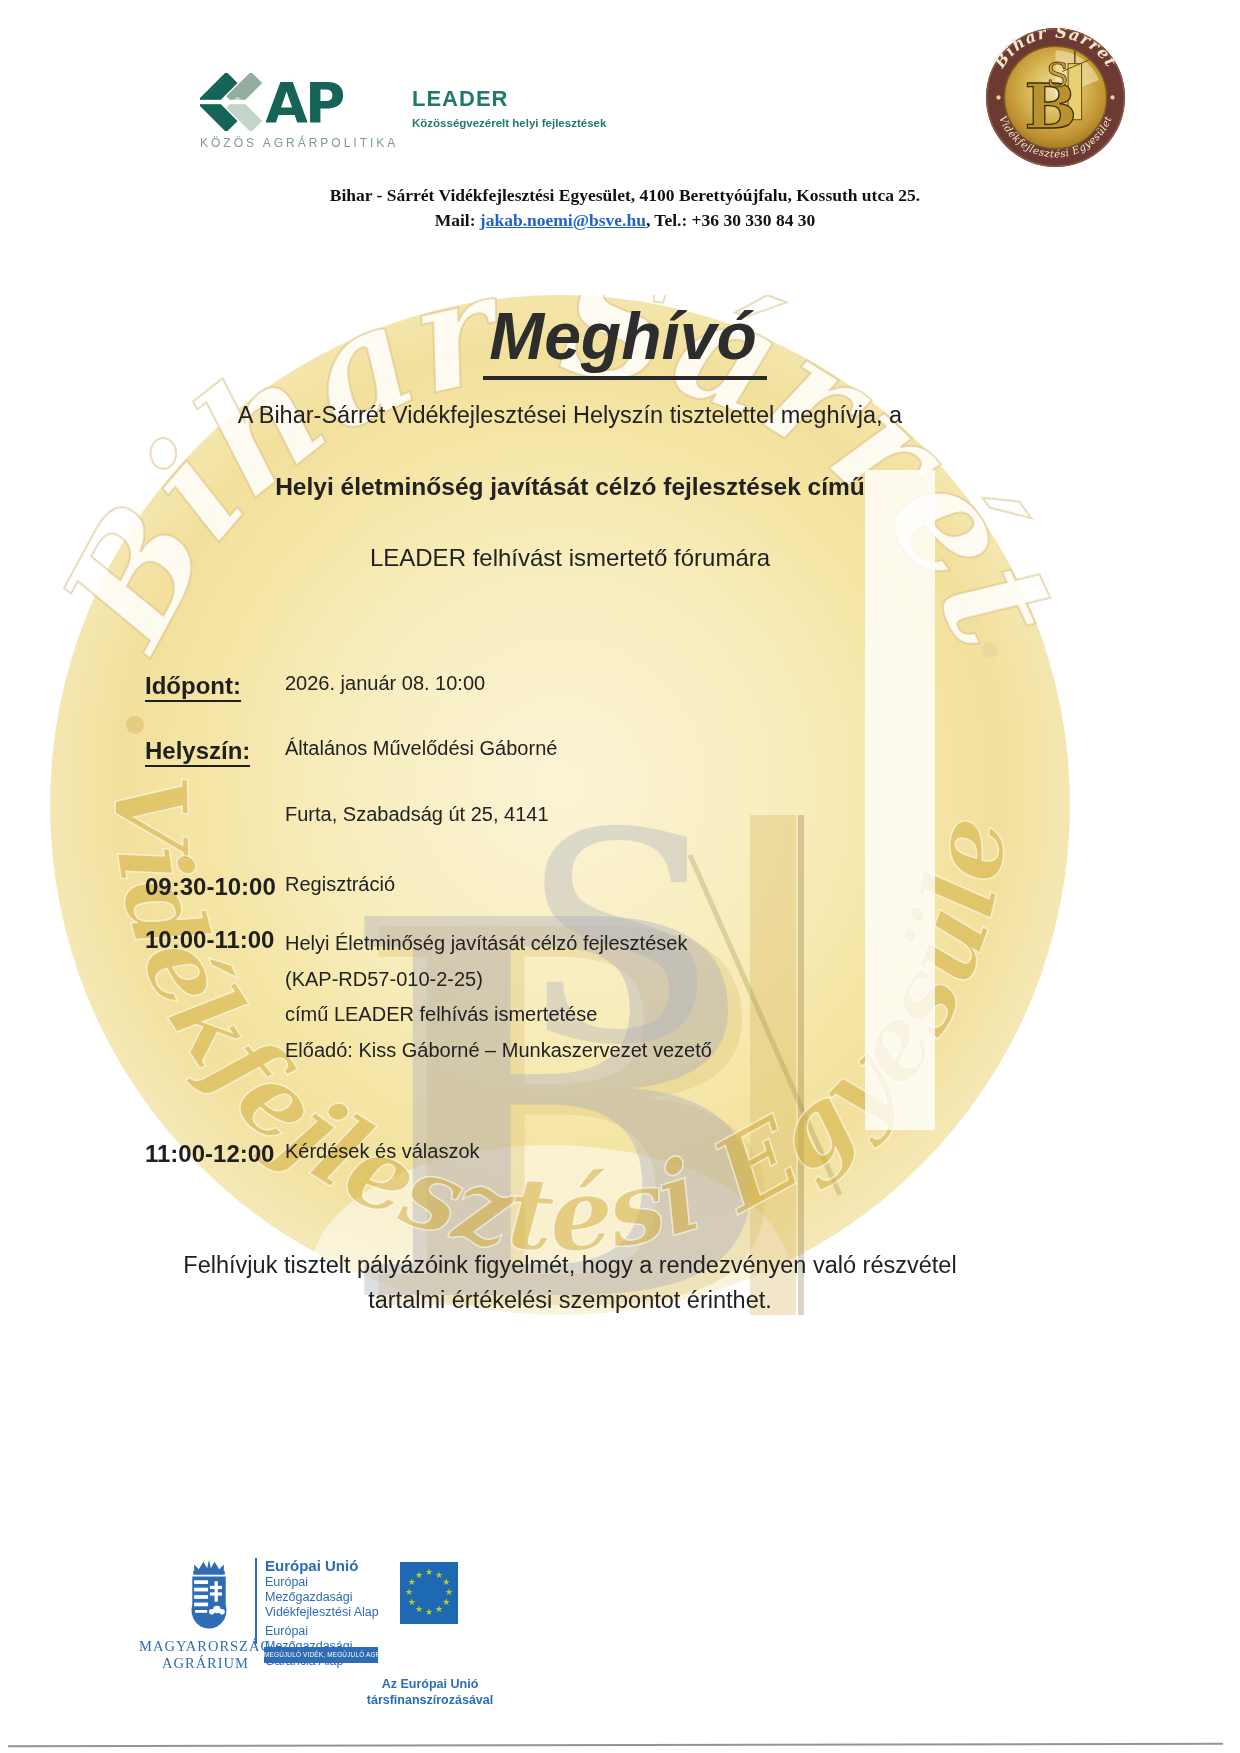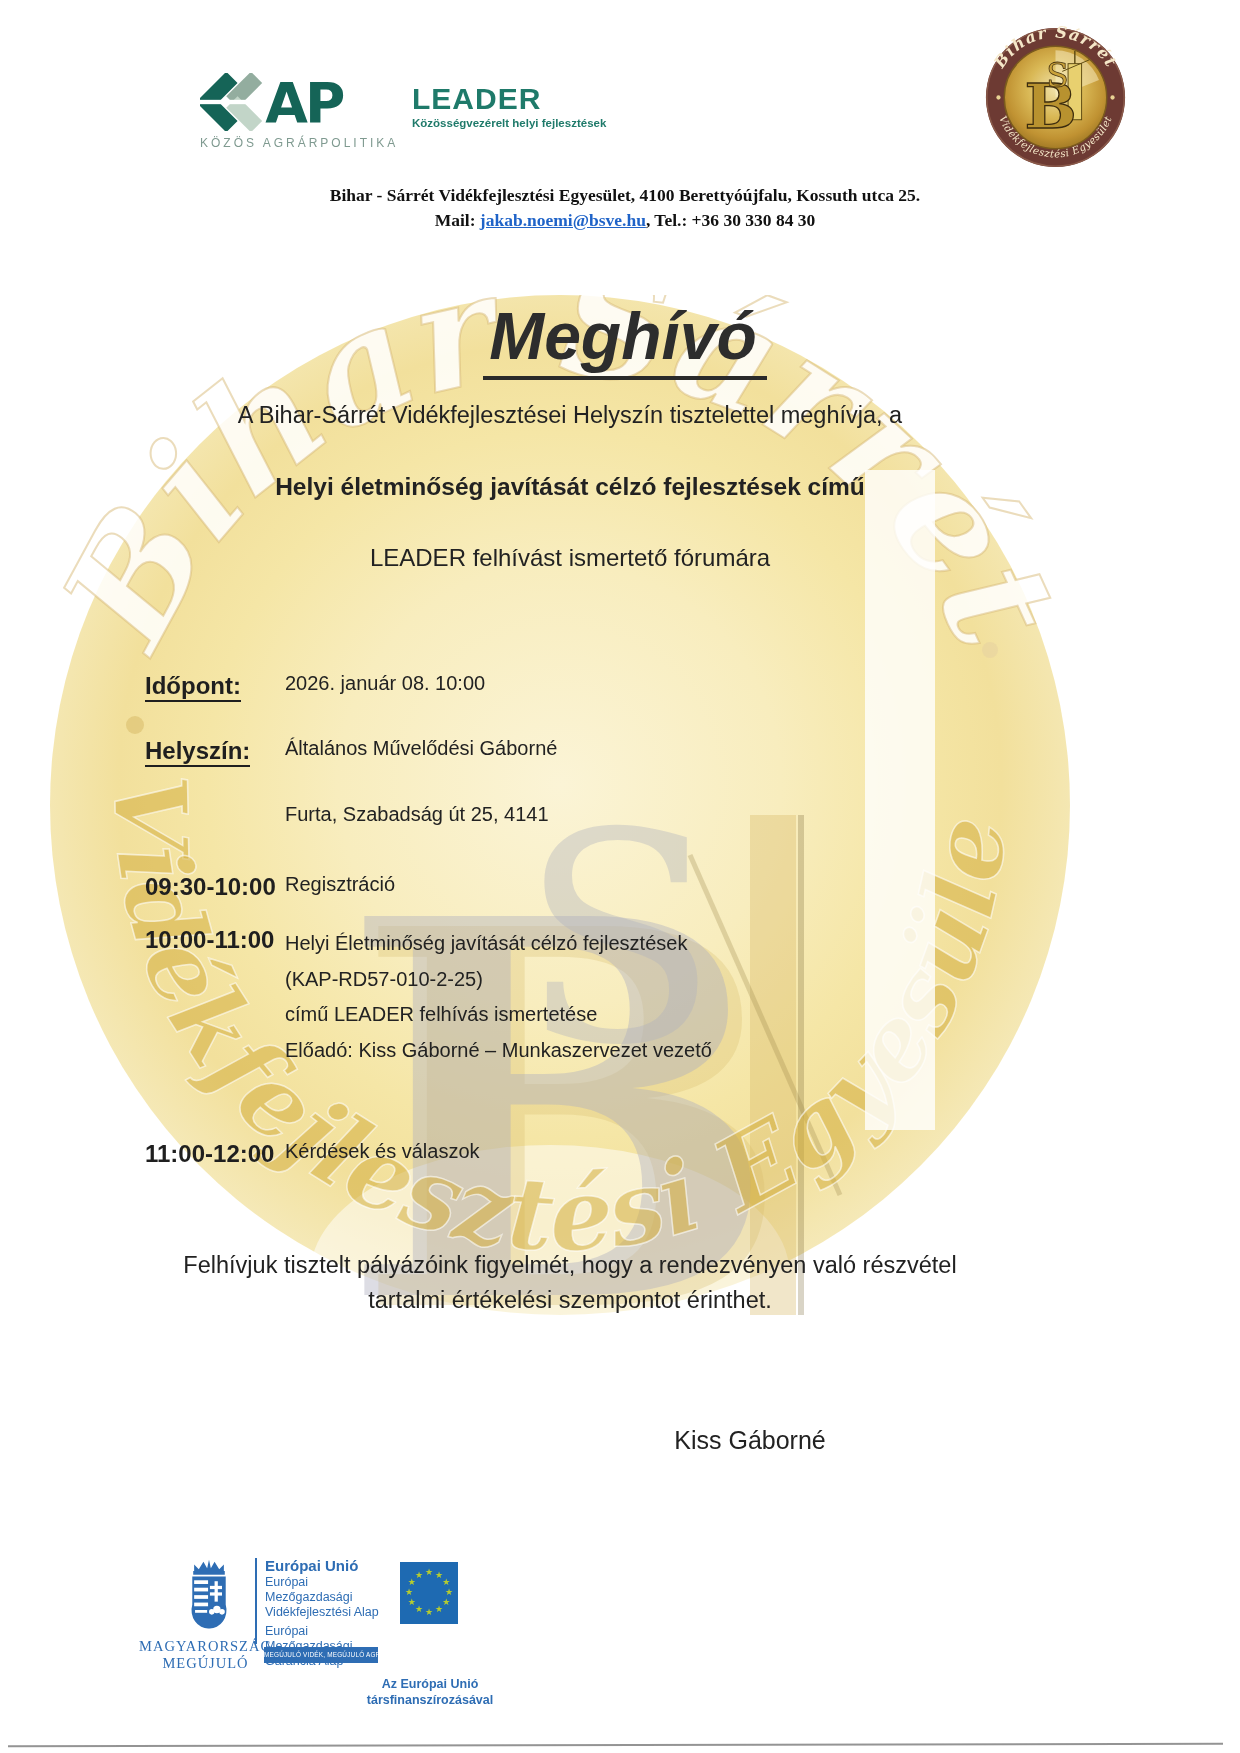--- a/index.html
+++ b/index.html
@@ -14,21 +14,21 @@
       #fbf4d6 0%, #f8edbe 30%, #f5e6a6 48%, #f2e09c 60%,
       #f5e9b8 72%, #faf3d9 80%, rgba(253,250,240,0.55) 88%, rgba(255,255,255,0) 97%); }
   .wm svg { position:absolute; inset:0; }
 
   
   .kap { left:200px; top:73px; }
   .kap svg { height:58px; display:block; }
   .kap-caption { left:200px; top:136px; width:165px; font-size:12px; letter-spacing:3px;
     color:#7f9a90; white-space:nowrap; }
   .leader { left:412px; top:84px; color:#1f7a6a; }
-  .leader-title { font-size:30px; font-weight:bold; letter-spacing:1px; line-height:30px; }
+  .leader-title { font-size:22px; font-weight:bold; letter-spacing:1px; line-height:30px; }
   .leader-sub { font-size:11.5px; font-weight:bold; margin-top:3px; }
   .seal { left:983px; top:25px; width:145px; height:145px; }
 
   
   .org-header { left:0; top:183px; width:1250px; text-align:center;
     font-family:"Liberation Serif", serif; font-weight:bold; font-size:17.5px; line-height:25px; color:#111; }
   .org-header a { color:#1f63c8; text-decoration:underline; }
 
   
   .doc-title-wrap { left:0; top:298px; width:1250px; text-align:center; }
@@ -182,42 +182,41 @@
 
 <div class="abs lbl srow3 z1">11:00-12:00</div>
 <div class="abs val srow3 z1">Kérdések és válaszok</div>
 
 <div class="abs content-line closing z1">
   <div>Felhívjuk tisztelt pályázóink figyelmét, hogy a rendezvényen való részvétel</div>
   <div>tartalmi értékelési szempontot érinthet.</div>
 </div>
 
 <div class="abs signature z1">
-  <div>Kiss Gáborné</div>
 </div>
 
 <svg class="abs gov-emblem z1" viewBox="0 0 60 84">
   <path d="M14,14 L14,7 L19,12 L24,4 L28,11 L30,2 L32,11 L36,4 L41,12 L46,7 L46,14 Z" fill="#2e6db4"></path>
   <rect x="13" y="14" width="34" height="4" fill="#2e6db4"></rect>
   <path d="M12,20 h36 v30 a18,20 0 0 1 -18,26 a18,20 0 0 1 -18,-26 Z" fill="#2e6db4"></path>
   <rect x="14" y="24" width="15" height="4" fill="#fff"></rect>
   <rect x="14" y="32" width="15" height="4" fill="#fff"></rect>
   <rect x="14" y="40" width="15" height="4" fill="#fff"></rect>
   <rect x="14" y="48" width="15" height="4" fill="#fff"></rect>
   <rect x="15" y="56" width="13" height="3" fill="#fff"></rect>
   <rect x="36" y="25" width="3.5" height="22" fill="#fff"></rect>
   <rect x="31" y="30" width="13" height="3.5" fill="#fff"></rect>
   <rect x="31" y="37" width="13" height="3.5" fill="#fff"></rect>
   <circle cx="33" cy="58" r="3" fill="#fff"></circle>
   <circle cx="38.5" cy="55.5" r="4" fill="#fff"></circle>
   <circle cx="44" cy="58" r="3" fill="#fff"></circle>
 </svg>
 <div class="abs gov-name blue z1">
   <div>MAGYARORSZÁG</div>
-  <div>MEGÚJULÓ</div>
+  <div>AGRÁRIUM</div>
 </div>
 
 <div class="abs f-divider z1"></div>
 
 <div class="abs eu-block blue z1">
   <div class="t">Európai Unió</div>
   <div>Európai Mezőgazdasági</div>
   <div>Vidékfejlesztési Alap</div>
   <div class="gap"></div>
   <div>Európai Mezőgazdasági</div>

